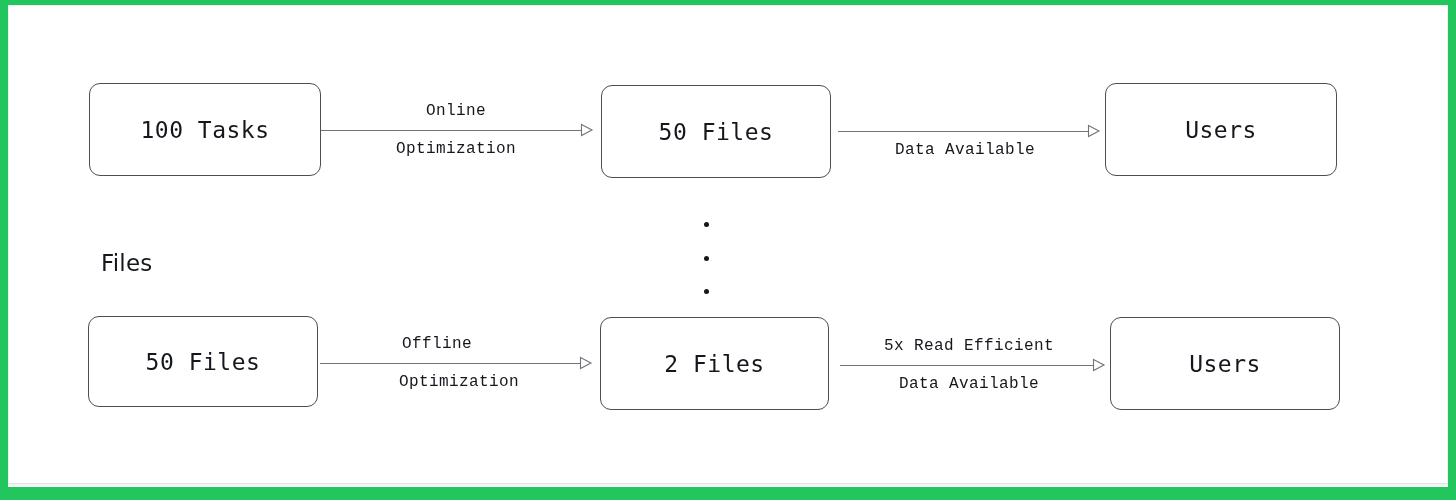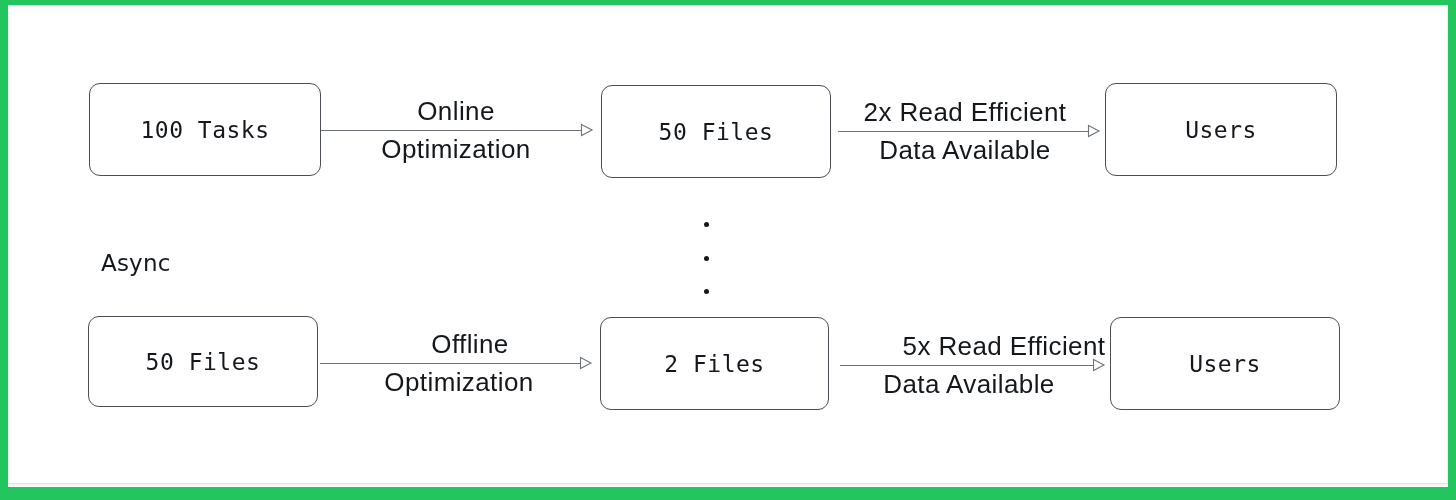--- a/index.html
+++ b/index.html
@@ -65,22 +65,22 @@
     position: absolute;
     width: 0;
     height: 0;
   }
   .arrowhead svg { display: block; overflow: visible; }
 
   .edge-label {
     position: absolute;
     text-align: right;
     color: #14181d;
-    font-family: Liberation Sans, sans-serif;
-    font-size: 26px;
+    font-family: Liberation Mono, monospace;
+    font-size: 16px;
     line-height: 30px;
     letter-spacing: 0.4px;
     white-space: nowrap;
   }
   .label-above { transform: translate(-50%, -100%); }
   .label-below { transform: translate(-50%, 0); }
 
   .side-note {
     position: absolute;
     color: #14181d;
@@ -148,55 +148,52 @@
   <div class="edge-label label-below" style="left:456px; top:134px;">
     <div>Optimization</div>
   </div>
 
   <div class="edge" style="left:838px; top:131px; width:250px;"></div>
   <div class="arrowhead" style="left:1088px; top:131px;">
     <svg width="14" height="14" viewBox="0 0 14 14" style="position:absolute;left:0;top:-7px;">
       <path d="M 0.5 1.5 L 11 7 L 0.5 12.5 Z" fill="none" stroke="#6e7479" stroke-width="1.1"></path>
     </svg>
   </div>
-  <div class="edge-label label-above" style="left:965px; top:127px;">
-    <div>2x Read Efficient</div>
-  </div>
   <div class="edge-label label-below" style="left:965px; top:135px;">
     <div>Data Available</div>
   </div>
 
   <div class="edge" style="left:320px; top:363px; width:260px;"></div>
   <div class="arrowhead" style="left:580px; top:363px;">
     <svg width="14" height="14" viewBox="0 0 14 14" style="position:absolute;left:0;top:-7px;">
       <path d="M 0.5 1.5 L 11 7 L 0.5 12.5 Z" fill="none" stroke="#6e7479" stroke-width="1.1"></path>
     </svg>
   </div>
-  <div class="edge-label label-above" style="left:470px; top:359px;">
+  <div class="edge-label label-above" style="left:437px; top:359px;">
     <div>Offline</div>
   </div>
   <div class="edge-label label-below" style="left:459px; top:367px;">
     <div>Optimization</div>
   </div>
 
   <div class="edge" style="left:840px; top:365px; width:253px;"></div>
   <div class="arrowhead" style="left:1093px; top:365px;">
     <svg width="14" height="14" viewBox="0 0 14 14" style="position:absolute;left:0;top:-7px;">
       <path d="M 0.5 1.5 L 11 7 L 0.5 12.5 Z" fill="none" stroke="#6e7479" stroke-width="1.1"></path>
     </svg>
   </div>
-  <div class="edge-label label-above" style="left:969px; top:361px;margin-left:35px;">
+  <div class="edge-label label-above" style="left:969px; top:361px;">
     <div>5x Read Efficient</div>
   </div>
   <div class="edge-label label-below" style="left:969px; top:369px;">
     <div>Data Available</div>
   </div>
 
   <div class="side-note" style="left:101px; top:250px;">
-    <span>Async</span>
+    <span>Files</span>
   </div>
 
   <div class="dots" style="left:703px; top:222px; width:6px; height:72px;">
     <span class="dot"></span>
     <span class="dot"></span>
     <span class="dot"></span>
   </div>
 
 </div>
 

